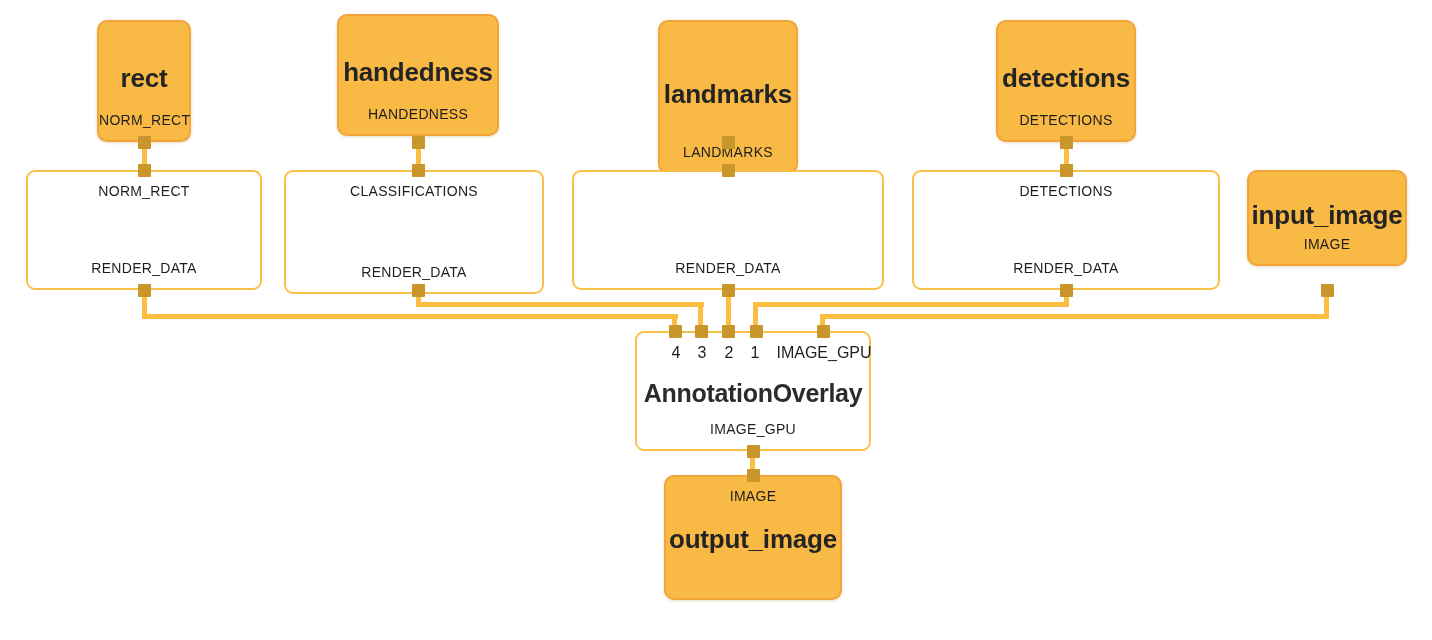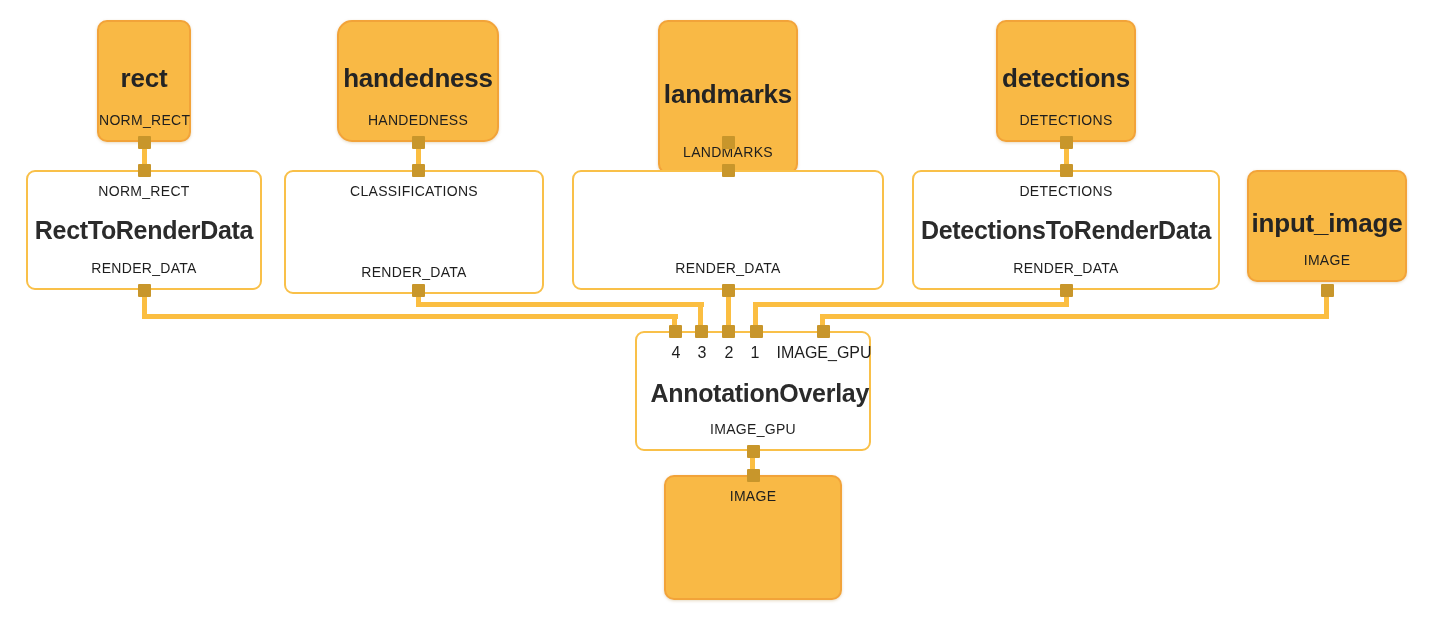--- a/index.html
+++ b/index.html
@@ -90,63 +90,62 @@
   <div class="port" style="left:722px;top:325px;"></div>
   <div class="port" style="left:750px;top:325px;"></div>
   <div class="port" style="left:817px;top:325px;"></div>
   <div class="port" style="left:747px;top:445px;"></div>
   <div class="port" style="left:747px;top:469px;"></div>
 
   <div class="node src" style="left:97px;top:20px;width:94px;height:122px;">
     <div class="ntitle">rect</div>
     <div class="stream bottom">NORM_RECT</div>
   </div>
-  <div class="node src" style="left:337px;top:20px;width:162px;height:122px;border-radius:15px;">
+  <div class="node src" style="left:337px;top:14px;width:162px;height:122px;">
     <div class="ntitle">handedness</div>
     <div class="stream bottom">HANDEDNESS</div>
   </div>
   <div class="node src" style="left:658px;top:20px;width:140px;height:154px;">
     <div class="ntitle">landmarks</div>
     <div class="stream bottom">LANDMARKS</div>
   </div>
   <div class="node src" style="left:996px;top:20px;width:140px;height:122px;">
     <div class="ntitle">detections</div>
     <div class="stream bottom">DETECTIONS</div>
   </div>
 
   <div class="node calc" style="left:26px;top:170px;width:236px;height:120px;">
     <div class="stream top">NORM_RECT</div>
-    <div class="ctitle">RectToRenderData</div>
     <div class="stream bottom">RENDER_DATA</div>
   </div>
   <div class="node calc" style="left:284px;top:170px;width:260px;height:124px;">
     <div class="stream top">CLASSIFICATIONS</div>
     <div class="stream bottom">RENDER_DATA</div>
   </div>
   <div class="node calc" style="left:572px;top:170px;width:312px;height:120px;">
     <div class="stream bottom">RENDER_DATA</div>
   </div>
   <div class="node calc" style="left:912px;top:170px;width:308px;height:120px;">
     <div class="stream top">DETECTIONS</div>
-    <div class="ctitle">DetectionsToRenderData</div>
     <div class="stream bottom">RENDER_DATA</div>
   </div>
 
-  <div class="node src" style="left:1247px;top:170px;width:160px;height:112px;">
+  <div class="node src" style="left:1247px;top:170px;width:160px;height:96px;">
     <div class="ntitle">input_image</div>
     <div class="stream bottom">IMAGE</div>
   </div>
 
   <div class="node calc" style="left:635px;top:331px;width:236px;height:120px;">
     <span class="pnum" style="left:39px;">4</span>
     <span class="pnum" style="left:65px;">3</span>
     <span class="pnum" style="left:92px;">2</span>
     <span class="pnum" style="left:118px;">1</span>
     <span class="pnum" style="left:187px;">IMAGE_GPU</span>
-    <div class="ctitle" style="transform:translateY(-42%);text-align:right;">AnnotationOverlay</div>
+    <div class="ctitle" style="transform:translateY(-42%);">AnnotationOverlay</div>
     <div class="stream bottom">IMAGE_GPU</div>
   </div>
 
   <div class="node src" style="left:664px;top:475px;width:178px;height:125px;">
     <div class="stream top">IMAGE</div>
+    <div class="ntitle" style="transform:translateY(-45%);">output_image</div>
   </div>
 
 </div>
 
 </body></html>

